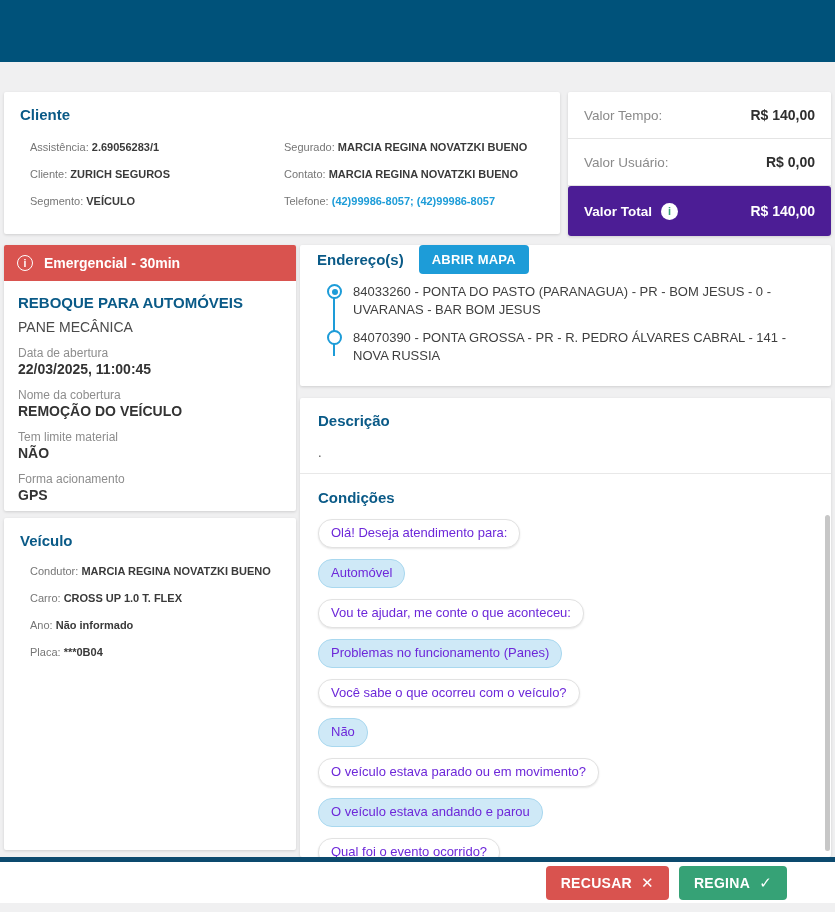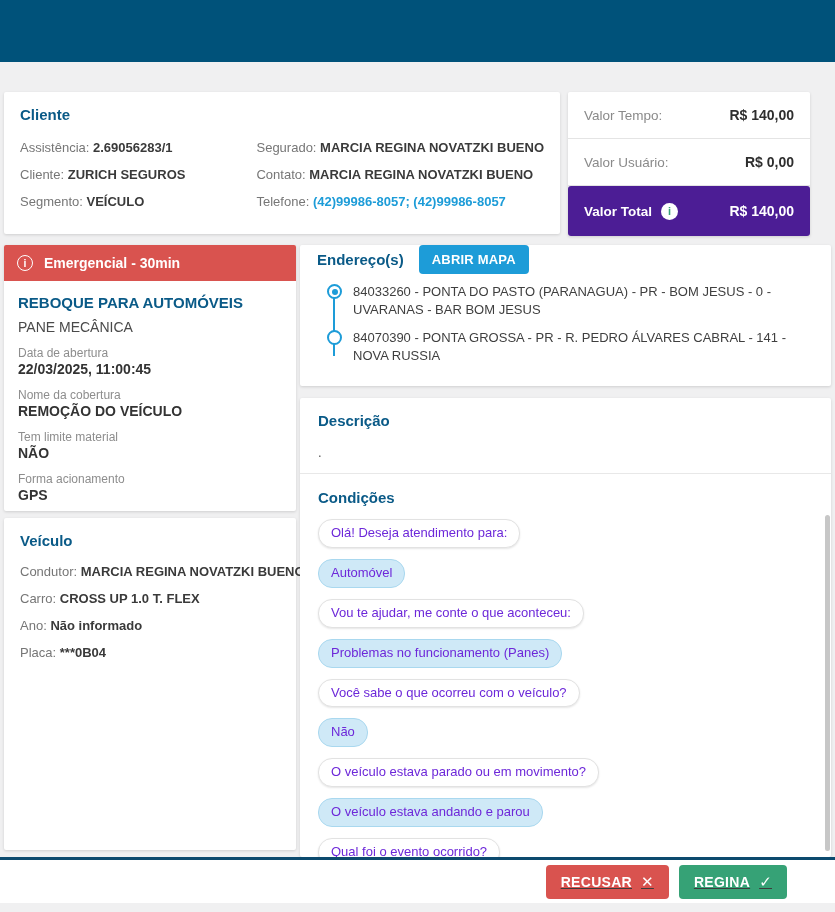--- a/index.html
+++ b/index.html
@@ -14,27 +14,27 @@
 
   .card { position:absolute; background:#fff; border-radius:2px; box-shadow:0 1px 3px rgba(0,0,0,.14); }
   .section-title { font-size:15px; font-weight:700; color:#0a5a87; }
 
   
   .cliente { left:4px; top:92px; width:556px; height:142px; padding:14px 16px; }
   .cliente .section-title { margin-bottom:11px; }
   .two-col { display:flex; }
   .col-left { width:254px; }
   .col-right { flex:1; }
-  .info-row { font-size:13px; line-height:27px; white-space:nowrap; }
+  .info-row { font-size:11px; line-height:27px; white-space:nowrap;margin-left:10px; }
   .lbl { color:#767676; }
   .val { color:#3a3a3a; font-weight:600; }
   .val.link { color:#1d9cd8; font-weight:600; cursor:pointer; }
 
   
-  .valores { position:absolute; left:568px; top:92px; width:242px; border-radius:2px;
+  .valores { position:absolute; left:568px; top:92px; width:263px; border-radius:2px;
              box-shadow:0 1px 3px rgba(0,0,0,.14); }
   .vrow { height:47px; background:#fff; display:flex; justify-content:space-between;
           align-items:center; padding:0 16px; border-bottom:1px solid #e4e4e4; }
   .vrow:first-child { border-radius:2px 2px 0 0; }
   .vlbl { font-size:13.5px; color:#8a8a8a; }
   .vval { font-size:14px; font-weight:700; color:#2e2e2e; }
   .vrow.total { background:#4c1d95; height:50px; border:none; border-radius:3px; }
   .vrow.total .vlbl { color:#fff; font-weight:700; display:flex; align-items:center; gap:9px; }
   .vrow.total .vval { color:#fff; }
   .info-filled { width:17px; height:17px; background:#fff; color:#36a276; border-radius:50%;
@@ -82,22 +82,22 @@
   .chat { margin-top:13px; }
   .bubble { display:table; font-size:13px; color:#6d28d9; padding:5px 12px; border-radius:14px;
             margin-bottom:11px; line-height:1.3;text-align:center; }
   .bubble.q { background:#fff; border:1px solid #e2e2e2; box-shadow:0 1px 2px rgba(0,0,0,.10); }
   .bubble.a { background:#cfe9f7; border:1px solid #a9d8ef; }
   .scroll-thumb { position:absolute; right:1px; top:117px; width:5px; height:336px;
                   background:#c7c7c7; border-radius:3px; }
 
   
   .action-bar { position:absolute; left:0; top:857px; width:835px; height:46px; background:#fff;
-                border-top:3px solid #0c4a6e; display:flex; align-items:center;
-                justify-content:flex-end; gap:10px; padding-right:48px;text-decoration:underline; }
+                border-top:5px solid #0c4a6e; display:flex; align-items:center;
+                justify-content:flex-end; gap:10px; padding-right:48px; }
   .abtn { border:none; border-radius:4px; color:#fff; font-weight:700; font-size:14px;
           padding:8px 15px; display:flex; align-items:center; gap:9px; letter-spacing:.3px;
           cursor:pointer; font-family:inherit; }
   .abtn .icon { font-size:15px; font-weight:400; }
   .btn-recusar { background:#d9534f; }
   .btn-aceitar { background:#36a276; }
 </style>
 </head>
 <body>
 

